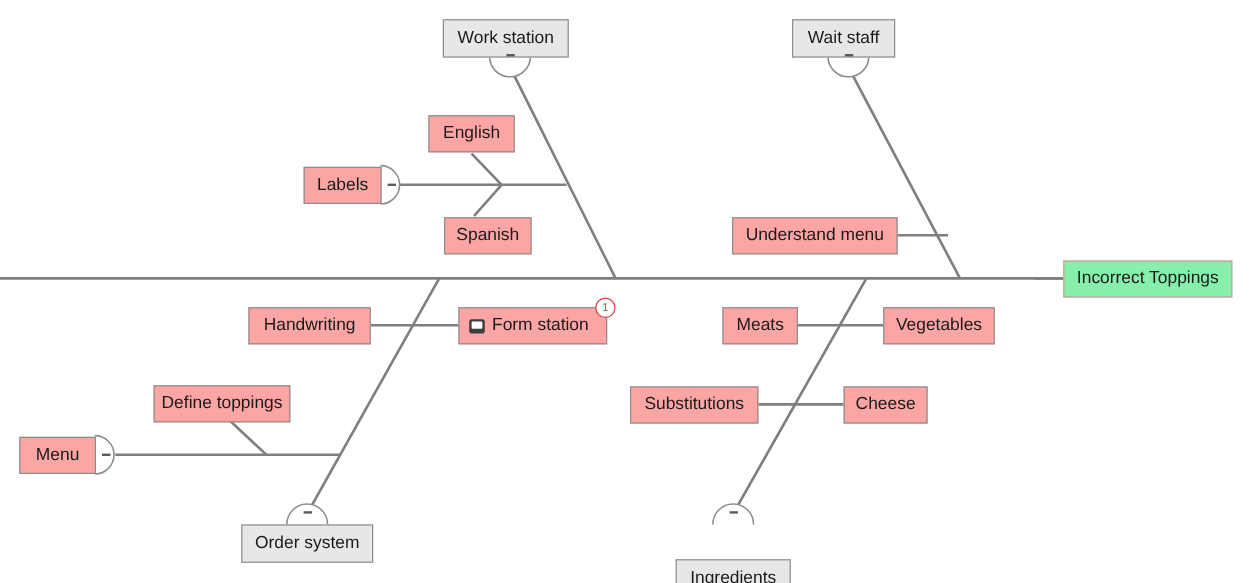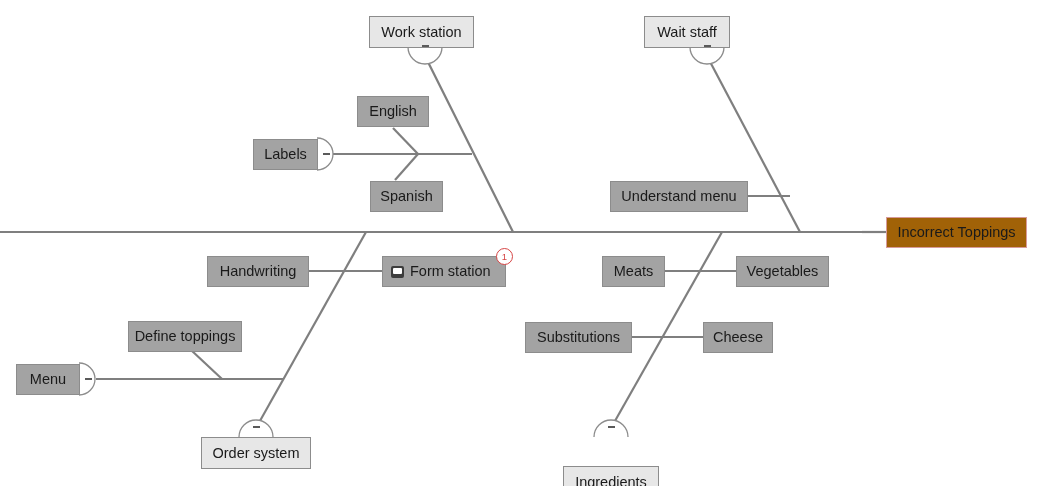--- a/index.html
+++ b/index.html
@@ -19,36 +19,36 @@
     position: absolute;
     left: 0;
     top: 0;
     width: 1045px;
     height: 486px;
   }
   .node {
     position: absolute;
     box-sizing: border-box;
     border: 1px solid #8c8c8c;
-    background: #a3a3a3;
+    background: #fca5a5;
     color: #1a1a1a;
     font-size: 14.5px;
     line-height: 1;
     display: flex;
     align-items: center;
     justify-content: center;
     white-space: nowrap;
     cursor: default;
   }
   .node.cat {
     background: #e7e7e7;
     border-color: #8c8c8c;
   }
   .node.effect {
-    background: #a16207;
+    background: #86efac;
     border-color: #d79a9a;
   }
   .node.with-icon {
     justify-content: flex-start;
     padding-left: 8px;
   }
   .node-label {
     padding: 0 9px;
   }
   .node.with-icon .node-label {
@@ -153,21 +153,21 @@
   </g>
 </svg>
 
 <div class="node cat" style="left:369px; top:16px; width:105px; height:32px;">
   <span class="node-label">Work station</span>
 </div>
 <div class="collapse" style="left:418px; top:40px;">
     <i></i>
   </div>
 
-<div class="node cat" style="left:644px; top:16px; width:86px; height:32px;">
+<div class="node cat" style="left:660px; top:16px; width:86px; height:32px;">
   <span class="node-label">Wait staff</span>
 </div>
 <div class="collapse" style="left:700px; top:40px;">
     <i></i>
   </div>
 
 <div class="node cat" style="left:201px; top:437px; width:110px; height:32px;">
   <span class="node-label">Order system</span>
 </div>
 <div class="collapse" style="left:249px; top:421px;">

